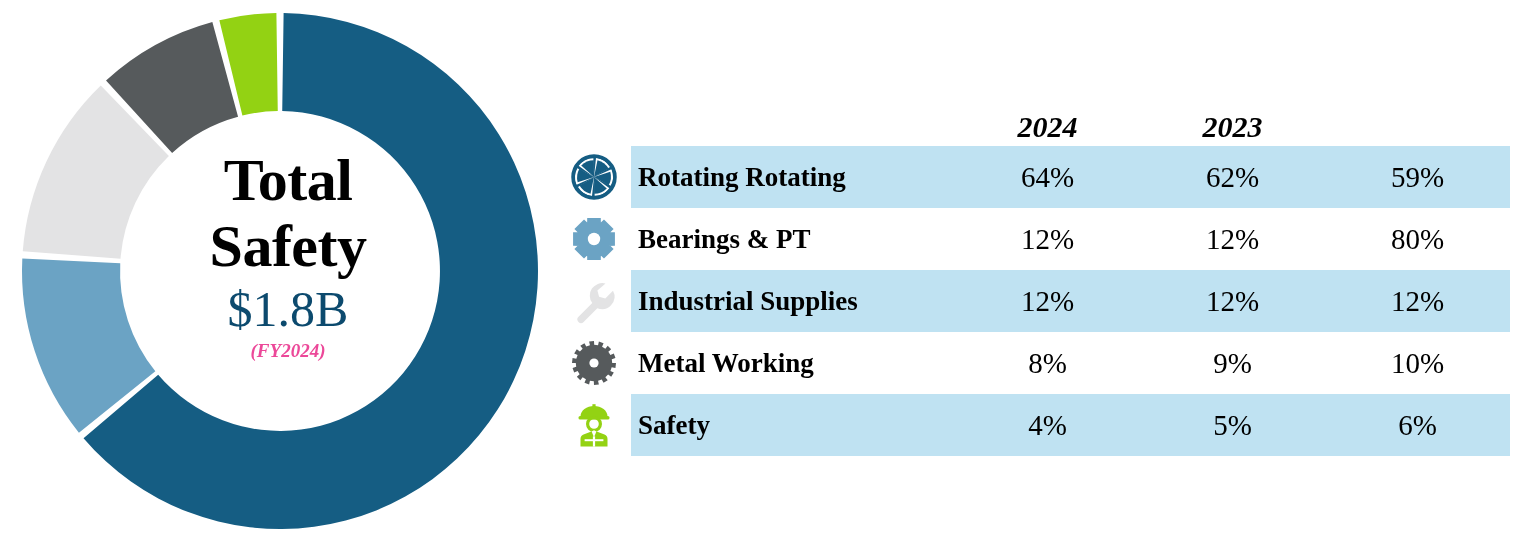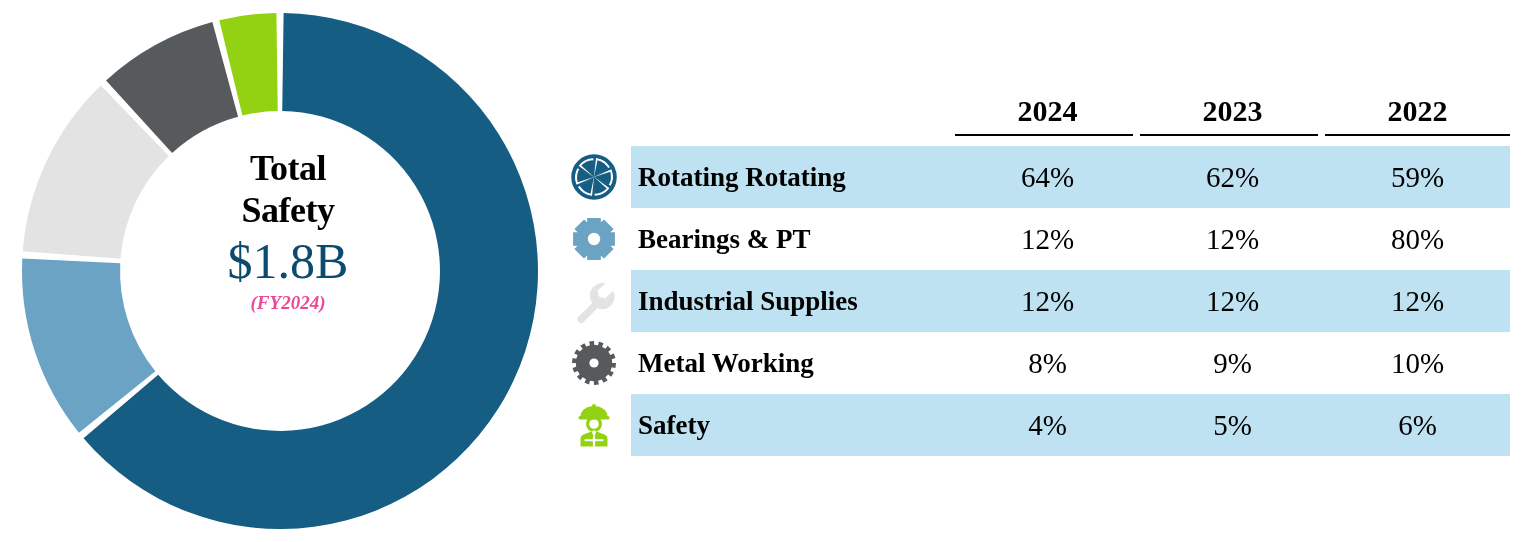--- a/index.html
+++ b/index.html
@@ -41,21 +41,21 @@
     left: 98px;
     top: 150px;
     width: 380px;
     text-align: center;
     line-height: 1.0;
     pointer-events: none;
   }
   .center-title {
     font-family: "Liberation Serif", serif;
     font-weight: bold;
-    font-size: 36px;
+    font-size: 60px;
     color: #000000;
     letter-spacing: -0.5px;
     display: block;
   }
   .center-title.line2 { margin-top: 6px; }
   .center-value {
     font-family: "Liberation Serif", serif;
     font-weight: normal;
     font-size: 50px;
     color: #0c4a6e;
@@ -78,23 +78,24 @@
     left: 560px;
     top: 0px;
     width: 967px;
     height: 542px;
   }
 
   
   #table-header {
     position: absolute;
     left: 0px;
-    top: 92px;
+    top: 108px;
     width: 967px;
     height: 52px;
+    font-style: italic;
   }
   .year-head {
     position: absolute;
     top: 0px;
     height: 52px;
     font-family: "Liberation Serif", serif;
     font-weight: bold;
     font-size: 30px;
     color: #000000;
     text-align: center;
@@ -198,21 +199,20 @@
 
   <div id="table-panel">
 
     <div id="table-header">
       <div class="year-head col-2024">2024</div>
       <div class="year-rule rule-2024"></div>
 
       <div class="year-head col-2023">2023</div>
       <div class="year-rule rule-2023"></div>
 
-      <div class="year-head col-2022">2022</div>
       <div class="year-rule rule-2022"></div>
     </div>
 
     <div id="table-body">
         <div class="trow odd">
           <div class="band"></div>
           <div class="row-icon">
             <svg viewBox="0 0 48 48" width="48" height="48">
               <circle cx="24" cy="24" r="21" fill="#155D83"></circle>
               <g>

